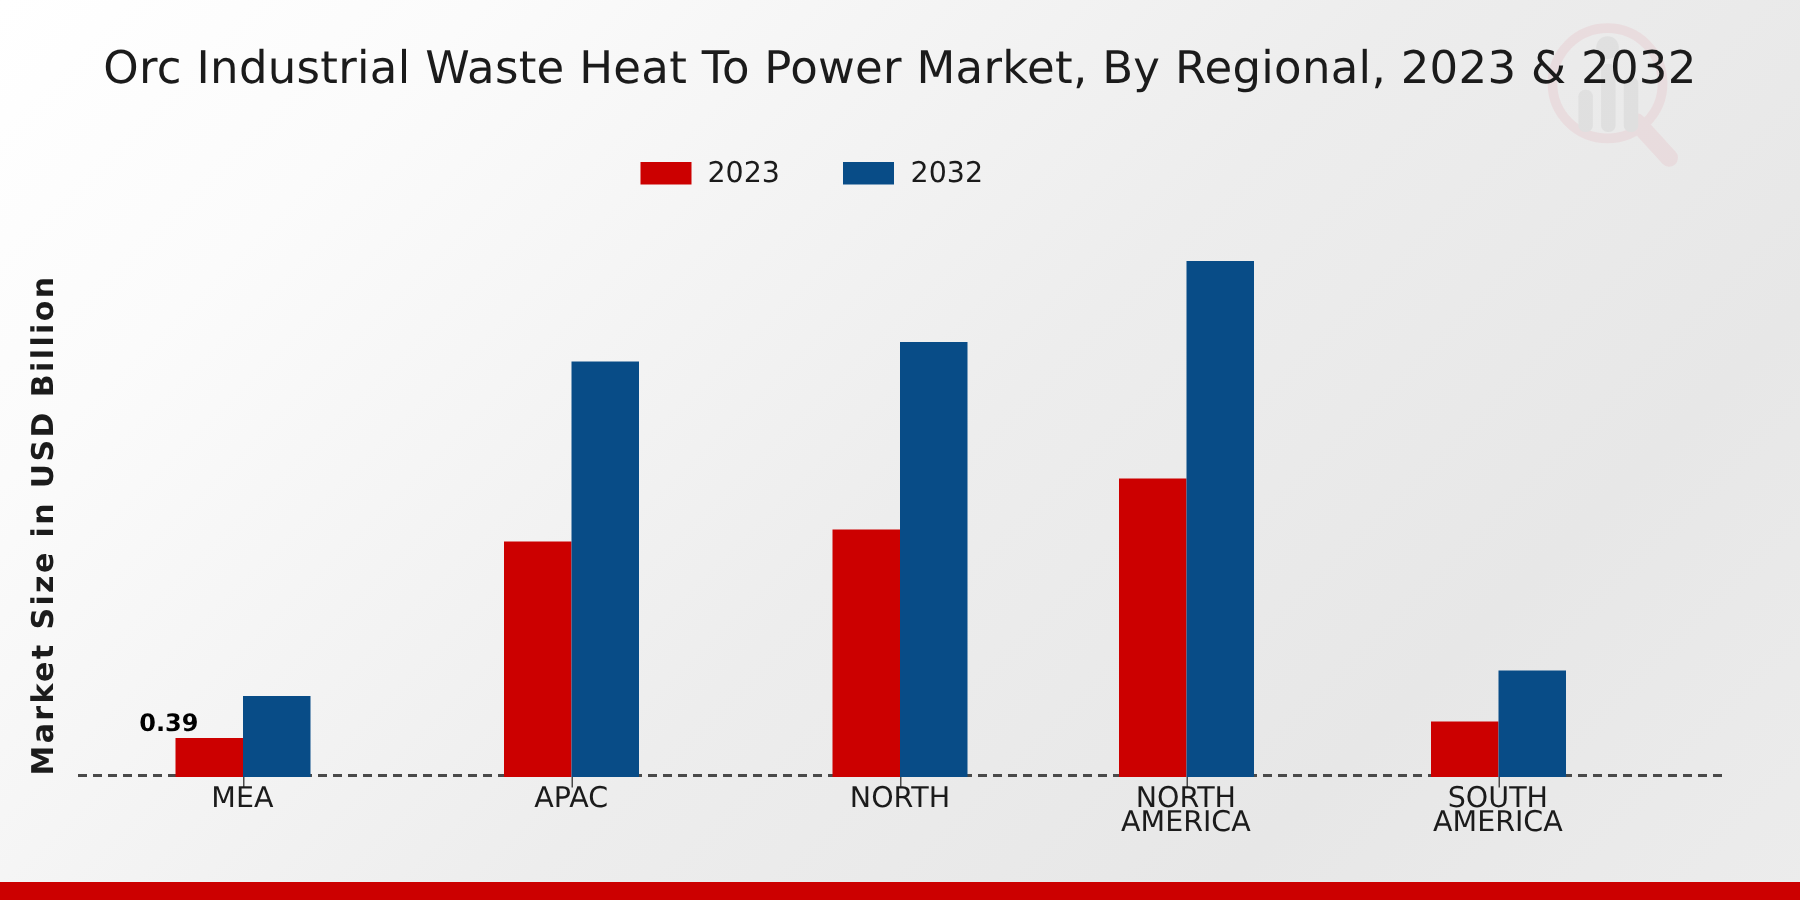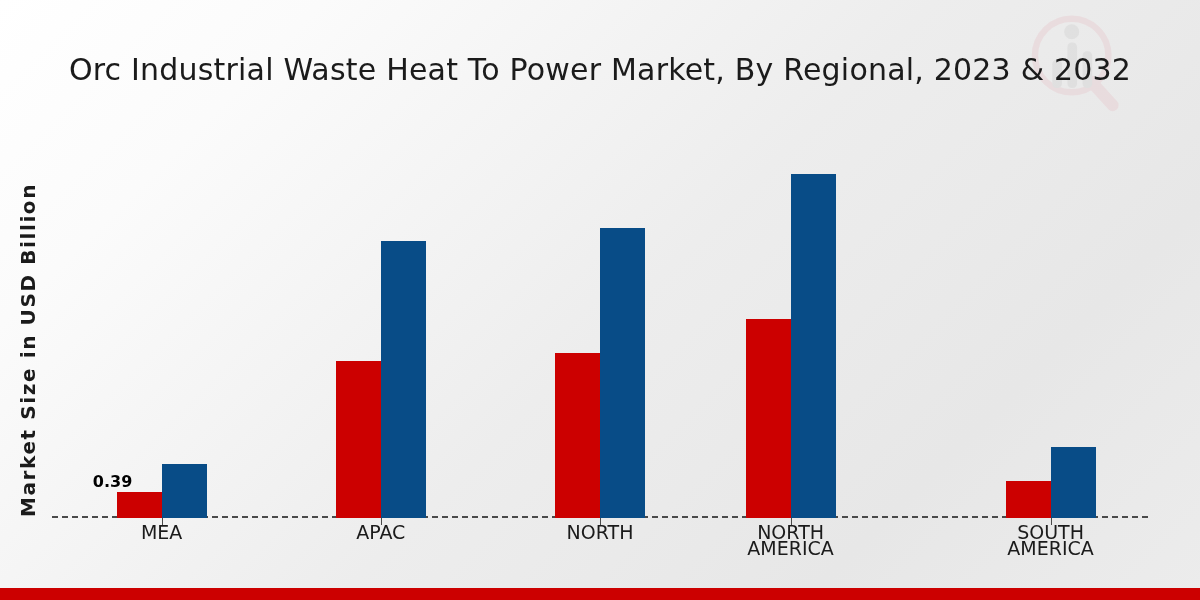--- a/index.html
+++ b/index.html
@@ -19,21 +19,21 @@
     position: absolute;
     left: 1022px; top: 8px;
     width: 108px; height: 108px;
     opacity: 0.5;
     pointer-events: none;
   }
 
   
   #title {
     position: absolute;
-    left: 0; top: 52px;
+    left: 0; top: 28px;
     width: 1200px;
     text-align: center;
     font-size: 30px;
     font-weight: 400;
     color: #1b1b1b;
     letter-spacing: 0.2px;
     white-space: nowrap;
   }
 
   
@@ -135,20 +135,30 @@
     <circle cx="46" cy="44" r="34" fill="none" stroke="#e8cfd3" stroke-width="6"></circle>
     <path d="M64 68 L84 90" stroke="#e8cfd3" stroke-width="11" stroke-linecap="round"></path>
     <rect x="28" y="48" width="9" height="26" rx="4" fill="#d6d6d6"></rect>
     <rect x="42" y="32" width="9" height="42" rx="4" fill="#d6d6d6"></rect>
     <rect x="56" y="40" width="9" height="34" rx="4" fill="#d6d6d6"></rect>
     <circle cx="46" cy="22" r="7" fill="#d6d6d6"></circle>
   </svg>
 
   <div id="title">Orc Industrial Waste Heat To Power Market, By Regional, 2023 &amp; 2032</div>
 
+  <div id="legend">
+    <div class="legend-item">
+      <span class="legend-swatch" style="background:#cc0000"></span>
+      <span class="legend-label">2023</span>
+    </div>
+    <div class="legend-item">
+      <span class="legend-swatch" style="background:#084c87"></span>
+      <span class="legend-label">2032</span>
+    </div>
+  </div>
 
   <div id="ylabel">Market Size in USD Billion</div>
 
   <div id="plot">
     <div id="axis-line"></div>
     <div id="groups">
         <div class="group" style="left: 0px; width: 219.2px;">
           <div class="bar-value" style="left: 60.6px; bottom: 27.325px; transform: translateX(-50%);">0.39</div>
           <div class="bars">
             <div class="bar red" style="height: 26.325px; background: rgb(204, 0, 0);"></div>
@@ -175,21 +185,21 @@
         </div>
         <div class="group" style="left: 629px; width: 219.2px;">
           <div class="bars">
             <div class="bar red" style="height: 199.125px; background: rgb(204, 0, 0);"></div>
             <div class="bar blue" style="height: 344.25px; background: rgb(8, 76, 135);"></div>
           </div>
           <div class="tick"></div>
           <div class="cat-label">NORTH
 AMERICA</div>
         </div>
-        <div class="group" style="left: 889px; width: 219.2px;">
+        <div class="group" style="left: 837px; width: 219.2px;">
           <div class="bars">
             <div class="bar red" style="height: 37.125px; background: rgb(204, 0, 0);"></div>
             <div class="bar blue" style="height: 70.875px; background: rgb(8, 76, 135);"></div>
           </div>
           <div class="tick"></div>
           <div class="cat-label">SOUTH
 AMERICA</div>
         </div>
       </div>
   </div>

